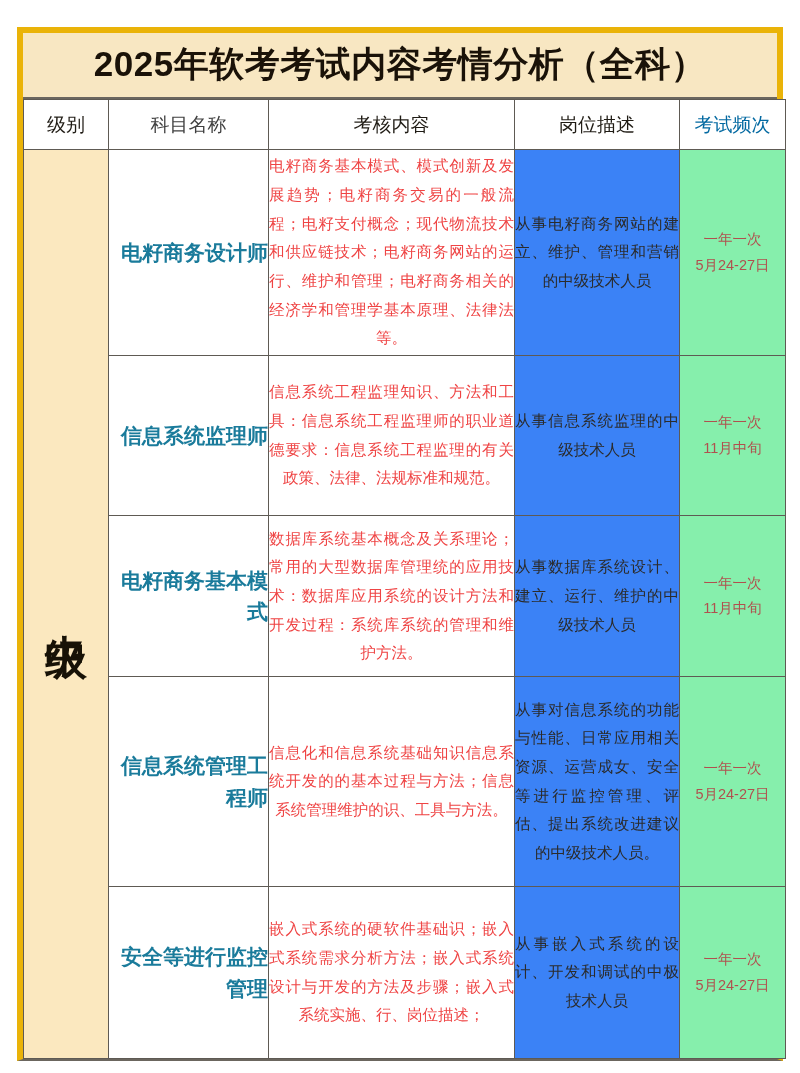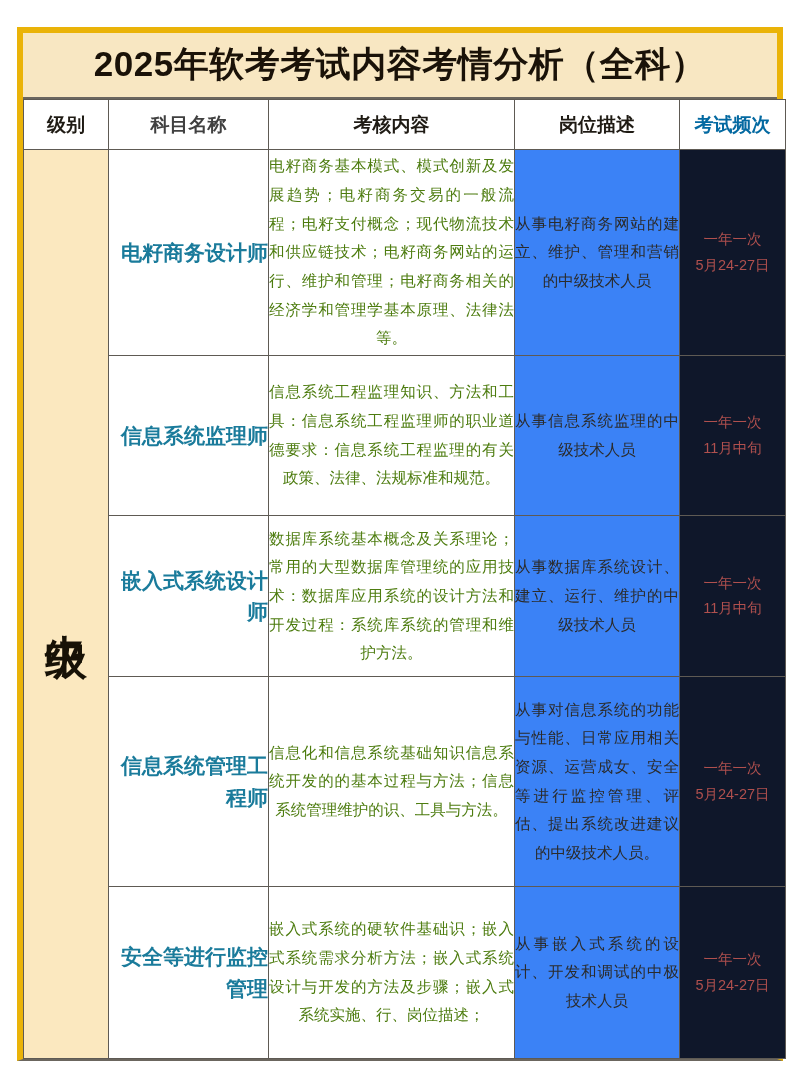--- a/index.html
+++ b/index.html
@@ -54,21 +54,21 @@
   col.c-subject { width: 160px; }
   col.c-content { width: 246px; }
   col.c-duty { width: 165px; }
   col.c-freq { width: 106px; }
 
   
   .hdr-cell {
     height: 50px;
     text-align: center;
     font-size: 19px;
-    font-weight: bold;
+    font-weight: normal;
     color: #1f1b14;
     background: #ffffff;
   }
   .hdr-cell.blue { color: #404040; }
   .hdr-cell.red  { color: #0369a1; }
 
   
   .level-cell {
     background: #fbe8bf;
     text-align: center;
@@ -98,38 +98,38 @@
     line-height: 1.5;
   }
   .content-cell {
     padding: 10px 11px;
     background: #ffffff;
     text-align: justify;
     text-align-last: center;
   }
   .content-text {
     font-size: 15.5px;
-    color: #4d7c0f;
+    color: #ef4444;
     line-height: 1.85;
   }
   .duty-cell {
     padding: 10px 11px;
     background: #3b82f6;
     text-align: justify;
     text-align-last: center;
   }
   .duty-text {
     font-size: 15.5px;
     color: #2b2b2b;
     line-height: 1.85;
   }
   .freq-cell {
     text-align: center;
     padding: 6px 4px;
-    background: #0f172a;
+    background: #86efac;
   }
   .freq-text {
     font-size: 14.5px;
     color: #b0504e;
     line-height: 1.75;
   }
   .freq-text .fl { display: block; white-space: nowrap; }
 </style>
 </head>
 <body>
@@ -197,21 +197,21 @@
           <td class="freq-cell">
             <div class="freq-text">
               <span class="fl">一年一次</span>
               <span class="fl">11月中旬</span>
             </div>
           </td>
         </tr>
 
         <tr>
           <td class="subject-cell" style="height:161px">
-            <div class="subject-text">嵌入式系统设计师</div>
+            <div class="subject-text">电籽商务基本模式</div>
           </td>
           <td class="content-cell">
             <div class="content-text">数据库系统基本概念及关系理论；常用的大型数据库管理统的应用技术：数据库应用系统的设计方法和开发过程：系统库系统的管理和维护方法。</div>
           </td>
           <td class="duty-cell">
             <div class="duty-text">从事数据库系统设计、建立、运行、维护的中级技术人员</div>
           </td>
           <td class="freq-cell">
             <div class="freq-text">
               <span class="fl">一年一次</span>

